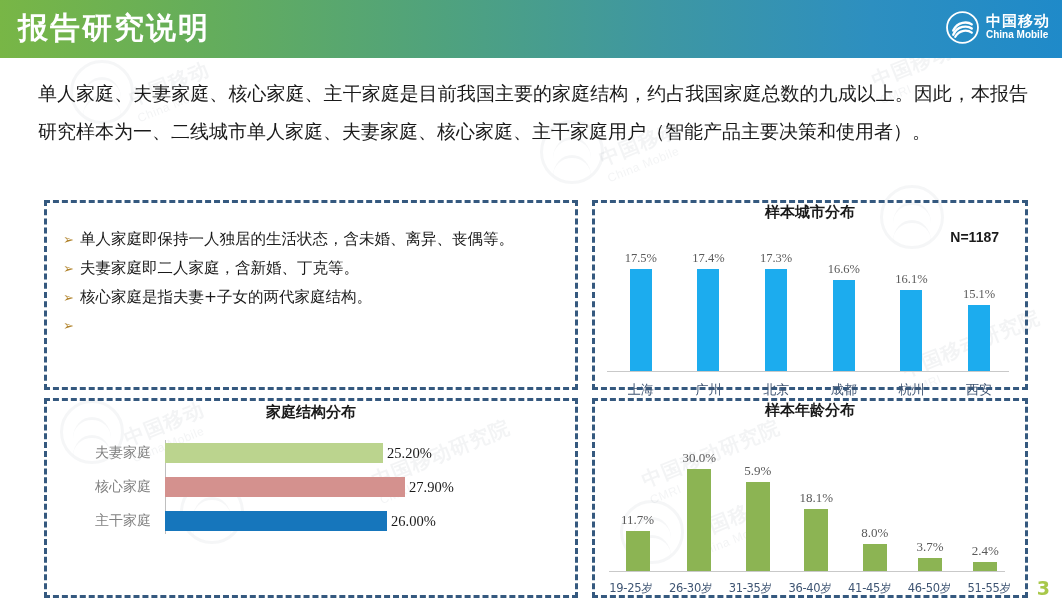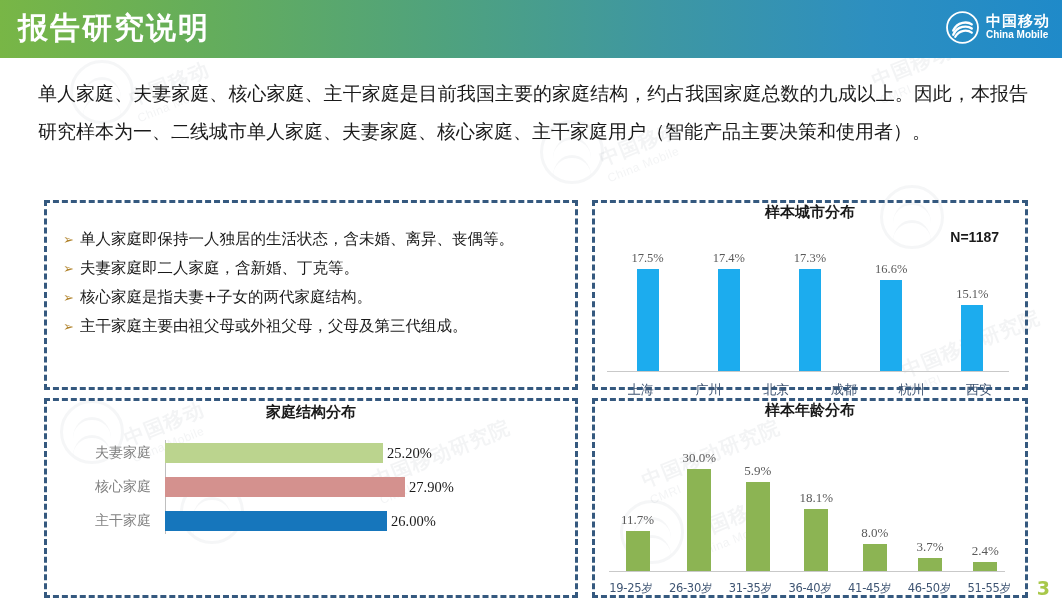--- a/index.html
+++ b/index.html
@@ -196,21 +196,20 @@
       <div class="bullet-row">
         <span class="bullet-arrow">➢</span>
         <span>夫妻家庭即二人家庭，含新婚、丁克等。</span>
       </div>
       <div class="bullet-row">
         <span class="bullet-arrow">➢</span>
         <span>核心家庭是指夫妻+子女的两代家庭结构。</span>
       </div>
       <div class="bullet-row">
         <span class="bullet-arrow">➢</span>
-        <span>主干家庭主要由祖父母或外祖父母，父母及第三代组成。</span>
       </div>
     </div>
   </div>
 
   <div class="panel" id="panel-city">
     <div class="vchart">
       <div class="panel-title">样本城市分布</div>
       <div class="n-label">N=1187</div>
       <div class="vplot">
         <div class="vbars" id="city-bars">
@@ -222,20 +221,24 @@
               <div class="vbar-val">17.4%</div>
               <div class="vbar" style="height: 108px; background: rgb(28, 172, 238);"></div>
             </div>
             <div class="vbar-col">
               <div class="vbar-val">17.3%</div>
               <div class="vbar" style="height: 104px; background: rgb(28, 172, 238);"></div>
             </div>
             <div class="vbar-col">
               <div class="vbar-val">16.6%</div>
               <div class="vbar" style="height: 91px; background: rgb(28, 172, 238);"></div>
+            </div>
+            <div class="vbar-col">
+              <div class="vbar-val">16.1%</div>
+              <div class="vbar" style="height: 81px; background: rgb(28, 172, 238);"></div>
             </div>
             <div class="vbar-col">
               <div class="vbar-val">15.1%</div>
               <div class="vbar" style="height: 66px; background: rgb(28, 172, 238);"></div>
             </div>
           </div>
       </div>
       <div class="axis-line"></div>
       <div class="vticks" id="city-ticks">
           <div class="vtick">上海</div>

